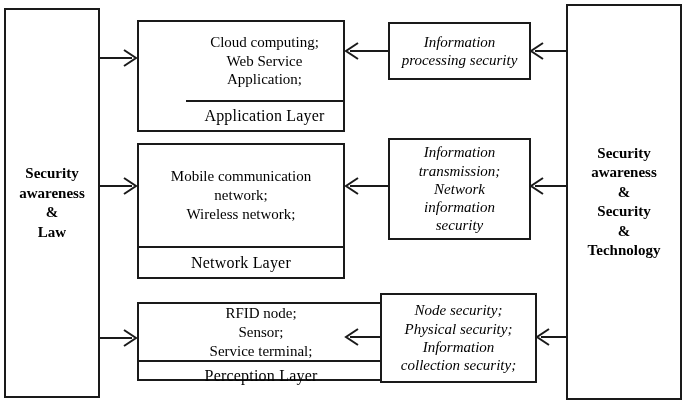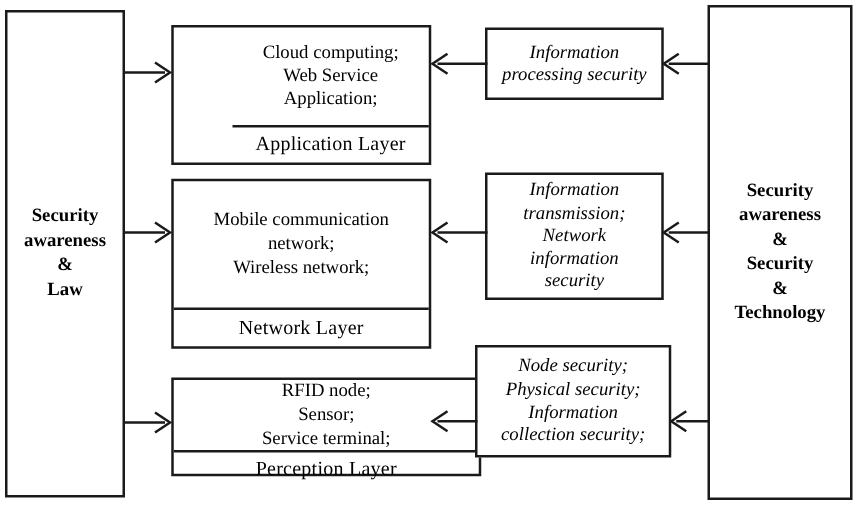--- a/index.html
+++ b/index.html
@@ -151,21 +151,21 @@
   </div>
 
   <div class="box mid-box" style="left:388px; top:138px; width:143px; height:102px;">
     <span class="line">Information</span>
     <span class="line">transmission;</span>
     <span class="line">Network</span>
     <span class="line">information</span>
     <span class="line">security</span>
   </div>
 
-  <div class="box mid-box" style="left:380px; top:276px; width:157px; height:90px;">
+  <div class="box mid-box" style="left:380px; top:293px; width:157px; height:90px;">
     <span class="line">Node security;</span>
     <span class="line">Physical security;</span>
     <span class="line">Information</span>
     <span class="line">collection security;</span>
   </div>
 
   <div class="connector" style="left:100px; top:48px; width:38px; height:20px;">
     <svg width="38" height="20" viewBox="0 0 38 20">
       <line x1="0" y1="10" x2="32" y2="10" stroke="#1a1a1a" stroke-width="2"></line>
       <polyline points="24,2 36,10 24,18" fill="none" stroke="#1a1a1a" stroke-width="2"></polyline>

